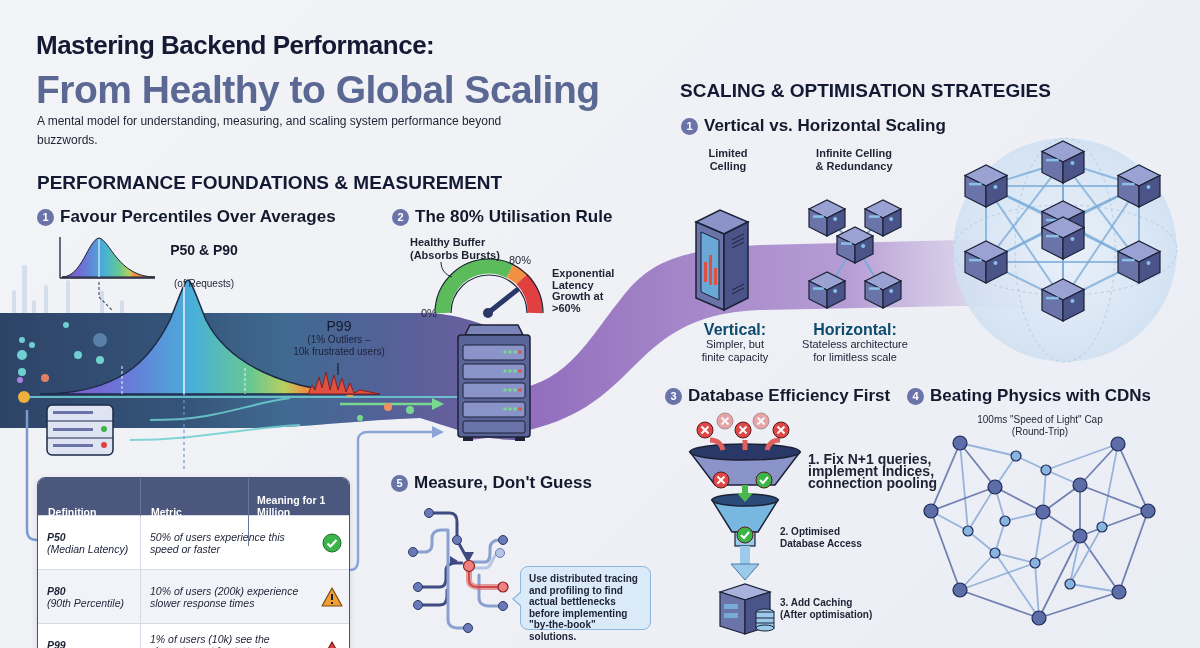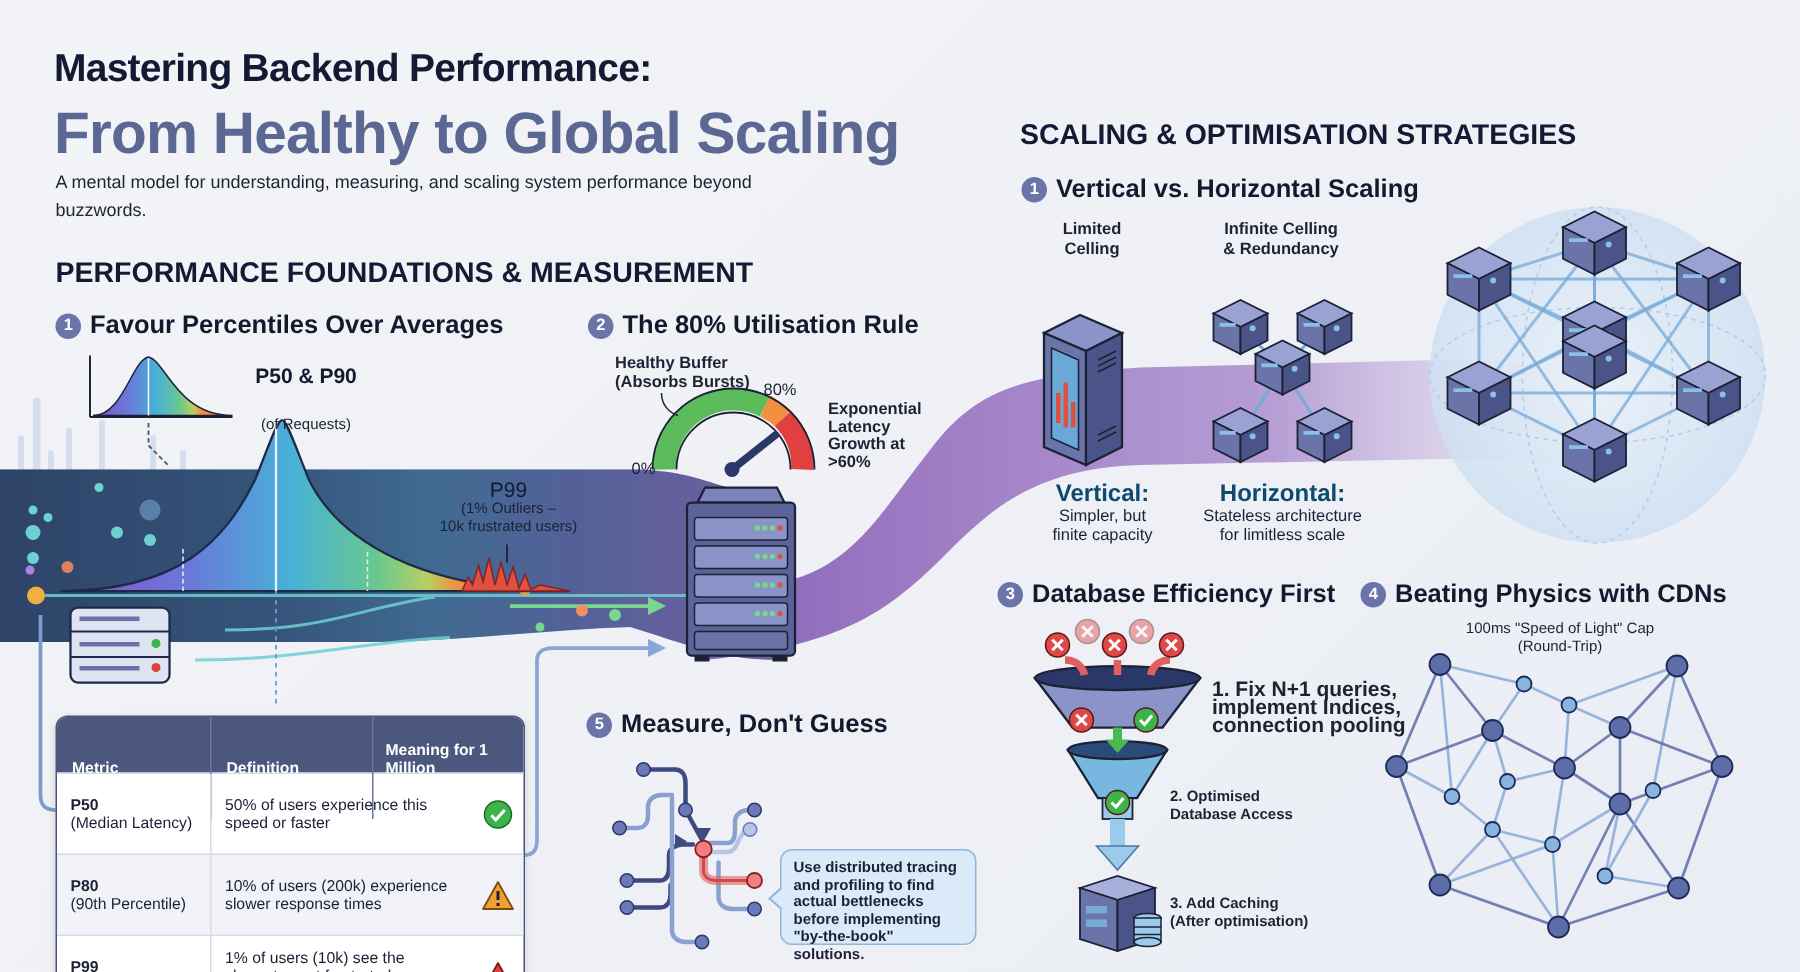--- a/index.html
+++ b/index.html
@@ -32,21 +32,21 @@
   .metric-table {
     left: 37px; top: 477px; width: 313px;
     border-radius: 8px; overflow: hidden;
     border: 1.5px solid #4a5478;
     background: #fff;
     box-shadow: 0 2px 6px rgba(40,50,90,0.15);
   }
   .mt-head { display: grid; grid-template-columns: 103px 108px 1fr; background: #4c577e; color: #fff; height: 37px; }
   .mt-head > div { display: flex; align-items: center; padding: 16px 10px; font-size: 10.5px; font-weight: 700; border-right: 1px solid #6b769c; line-height: 12px; }
   .mt-head > div:last-child { border-right: none; padding-left: 8px; }
-  .mt-row { display: grid; grid-template-columns: 103px 1fr 34px; height: 54px; border-top: 1px solid #d6dae6; }
+  .mt-row { display: grid; grid-template-columns: 103px 1fr 34px; height: 54px; border-top: 1px solid #d6dae6; font-style: italic; }
   .mt-row:nth-child(odd) { background: #f1f3f8; }
   .mt-row > div { display: flex; flex-direction: column; justify-content: center; padding: 0 9px; font-size: 10.5px; line-height: 12px; color: #1c2136; }
   .mt-row > div:first-child { border-right: 1px solid #d6dae6; }
   .mt-row .m-name { font-weight: 700; }
   .mt-row .status { align-items: center; padding: 0; }
 
   .callout {
     left: 520px; top: 566px; width: 131px; height: 64px;
     background: #dbeaf9; border: 1.5px solid #8db6e0; border-radius: 8px;
     font-size: 10px; font-weight: 700; color: #1c2136; line-height: 11.5px; padding: 6px 8px;
@@ -557,22 +557,22 @@
 </div>
 
 <div class="abs step" style="left:391px; top:473px;">
   <span class="badge">5</span>
   <span>Measure, Don't Guess</span>
 </div>
 <div class="abs callout">Use distributed tracing and profiling to find actual bettlenecks before implementing "by-the-book" solutions.</div>
 
 <div class="abs metric-table">
   <div class="mt-head">
+    <div>Definition</div>
     <div>Metric</div>
-    <div>Definition</div>
     <div>Meaning for 1 Million Requests</div>
   </div>
   <div class="mt-row">
     <div>
         <span class="m-name">P50</span>
         <span>(Median Latency)</span>
       </div>
     <div>50% of users experience this speed or faster</div>
     <div class="status">
       <svg width="20" height="20" viewBox="0 0 20 20">

